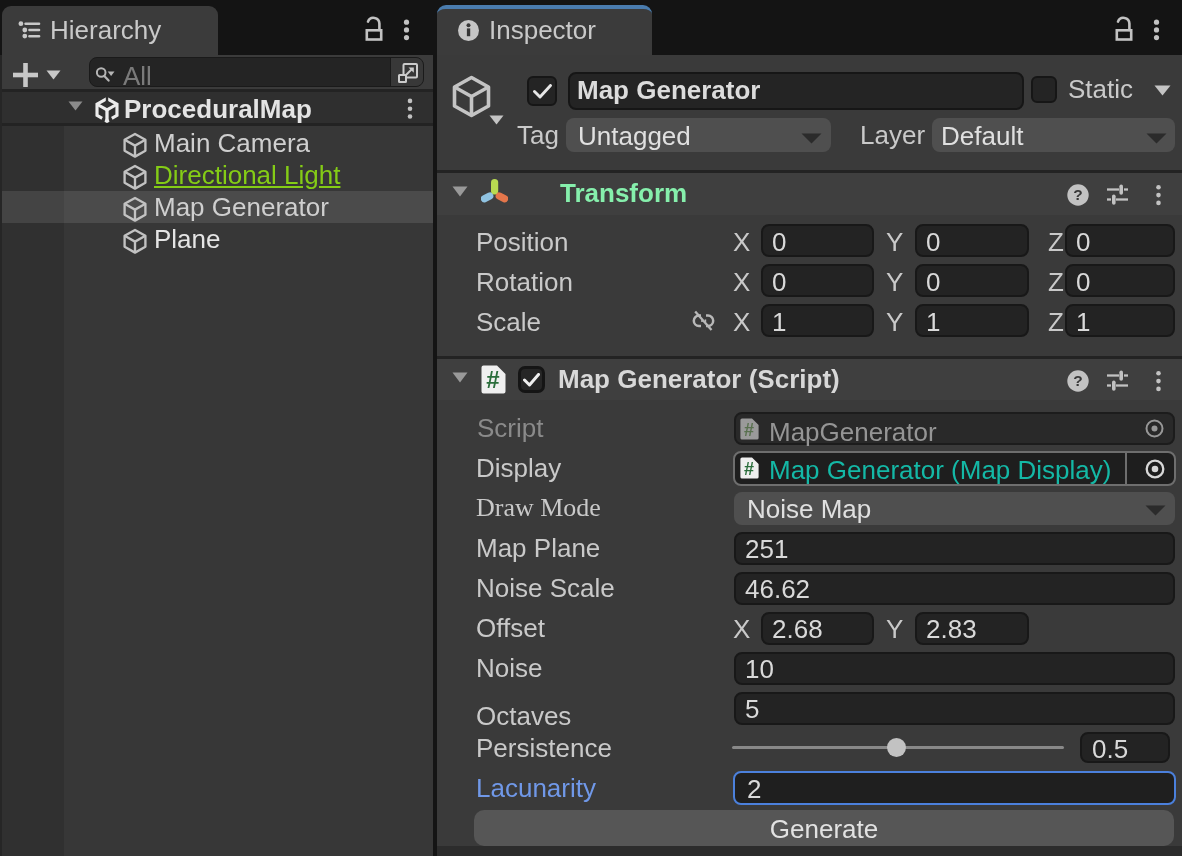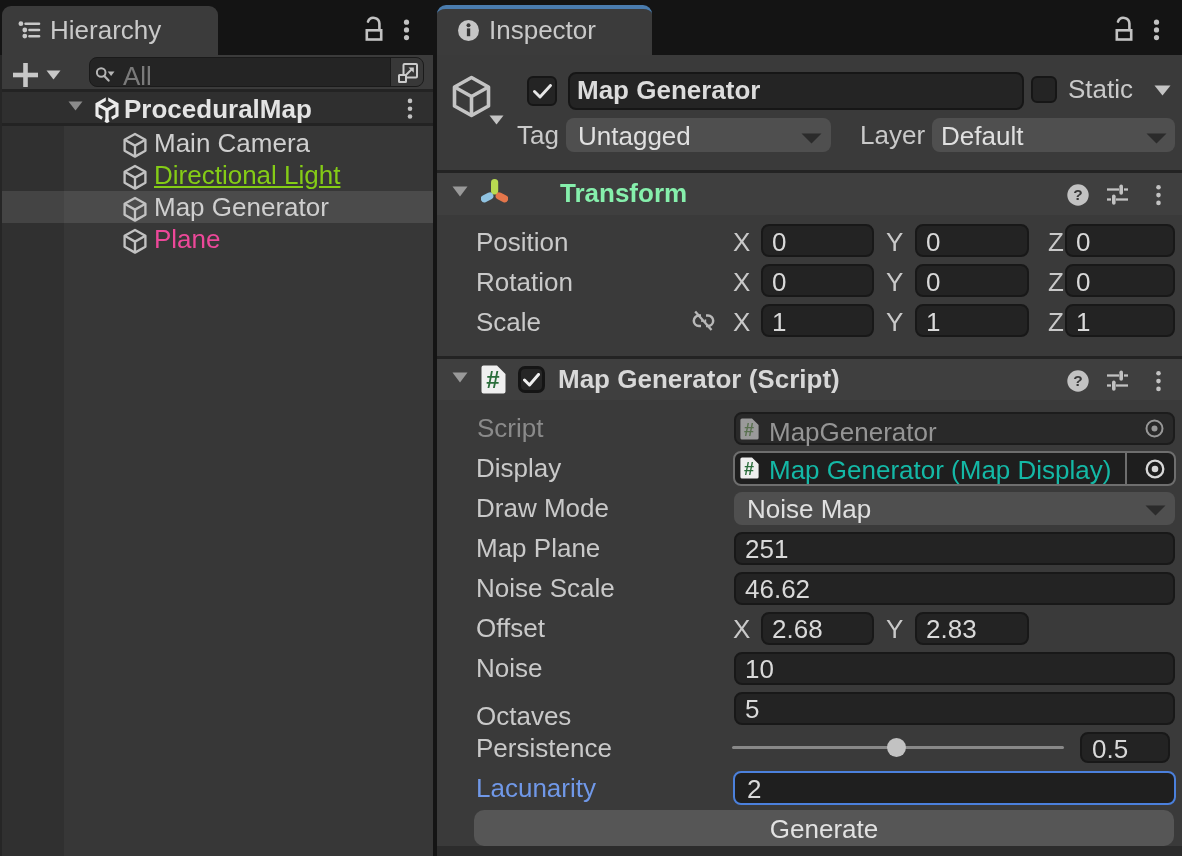--- a/index.html
+++ b/index.html
@@ -115,21 +115,21 @@
       <path d="M2.1 6.3 10.5 11 18.9 6.3 M10.5 11 V19.9"></path>
     </g>
   </svg>
 <div class="txt" style="left:154px;top:194px;color:#cfcfcf;">Map Generator</div>
 <svg class="abs" style="left:122px;top:227px;" width="26" height="28" viewBox="0 0 21 21">
     <g fill="none" stroke="#c2c2c2" stroke-width="1.9" stroke-linejoin="round">
       <path d="M10.5 1.6 18.9 6.3 v8.9 L10.5 19.9 2.1 15.2 V6.3 Z"></path>
       <path d="M2.1 6.3 10.5 11 18.9 6.3 M10.5 11 V19.9"></path>
     </g>
   </svg>
-<div class="txt" style="left:154px;top:226px;color:#ec4899;">Plane</div>
+<div class="txt" style="left:154px;top:226px;color:#e5e5e5;">Plane</div>
 
 <div class="abs" style="left:437px;top:0;width:894px;height:856px;background:#3a3a3a;">
 <div class="abs" style="left:0;top:0;width:745px;height:55px;background:#141414;"></div>
 <div class="abs" style="left:0;top:5px;width:215px;height:50px;background:#3b3b3b;border-radius:9px 9px 0 0;border-top:4px solid #4a7cae;"></div>
 <svg class="abs" style="left:21px;top:20px;" width="21" height="21" viewBox="0 0 22 22">
       <circle cx="11" cy="11" r="11" fill="#c6c6c6"></circle>
       <rect x="9.3" y="8.8" width="3.5" height="8.2" fill="#363636"></rect>
       <circle cx="11" cy="5.4" r="2.1" fill="#363636"></circle>
     </svg>
 <div class="txt" style="left:52px;top:17px;">Inspector</div>
@@ -298,21 +298,21 @@
 <svg class="abs" style="left:303px;top:457px;" width="19" height="22" viewBox="0 0 19 22">
       <path d="M2 0.4 H12 L18.6 7 V20 a1.6 1.6 0 0 1 -1.6 1.6 H2 A1.6 1.6 0 0 1 0.4 20 V2 A1.6 1.6 0 0 1 2 0.4 Z" fill="#efefef"></path>
       <text x="9" y="17.5" font-size="18" font-weight="bold" fill="#2b6e3c" text-anchor="middle" font-family="Liberation Sans, sans-serif">#</text>
     </svg>
 <div class="txt" style="left:332px;top:456.5px;color:#14b8a6;">Map Generator (Map Display)</div>
 <div class="abs" style="left:688px;top:452px;width:2px;height:33px;background:#6e6e6e;"></div>
 <svg class="abs" style="left:707px;top:458px;" width="22" height="22" viewBox="0 0 22 22">
       <circle cx="11" cy="11" r="8.3" fill="none" stroke="#d8d8d8" stroke-width="2.3"></circle>
       <circle cx="11" cy="11" r="3.3" fill="#d8d8d8"></circle>
     </svg>
-<div class="txt" style="left:39px;top:494.5px;">Draw Mode</div>
+<div class="txt" style="left:39px;top:494.5px;font-family:Liberation Serif, serif;">Draw Mode</div>
 <div class="abs" style="left:297px;top:492px;width:441px;height:33px;background:#4f4f4f;border-radius:8px;"></div>
 <div class="txt" style="left:310px;top:495.5px;color:#e0e0e0;">Noise Map</div>
 <svg class="abs" style="left:708px;top:505px;" width="21" height="11" viewBox="0 0 21 11">
       <polygon points="0.5,0.5 20.5,0.5 10.5,10.5" fill="#2b2b2b"></polygon>
     </svg>
 <div class="txt" style="left:39px;top:534.5px;">Map Plane</div>
 <div class="abs fld" style="left:297px;top:532px;width:441px;height:33px;"></div>
 <div class="txt" style="left:308px;top:535.5px;color:#d9d9d9;">251</div>
 <div class="txt" style="left:39px;top:574.5px;">Noise Scale</div>
 <div class="abs fld" style="left:297px;top:572px;width:441px;height:33px;"></div>

